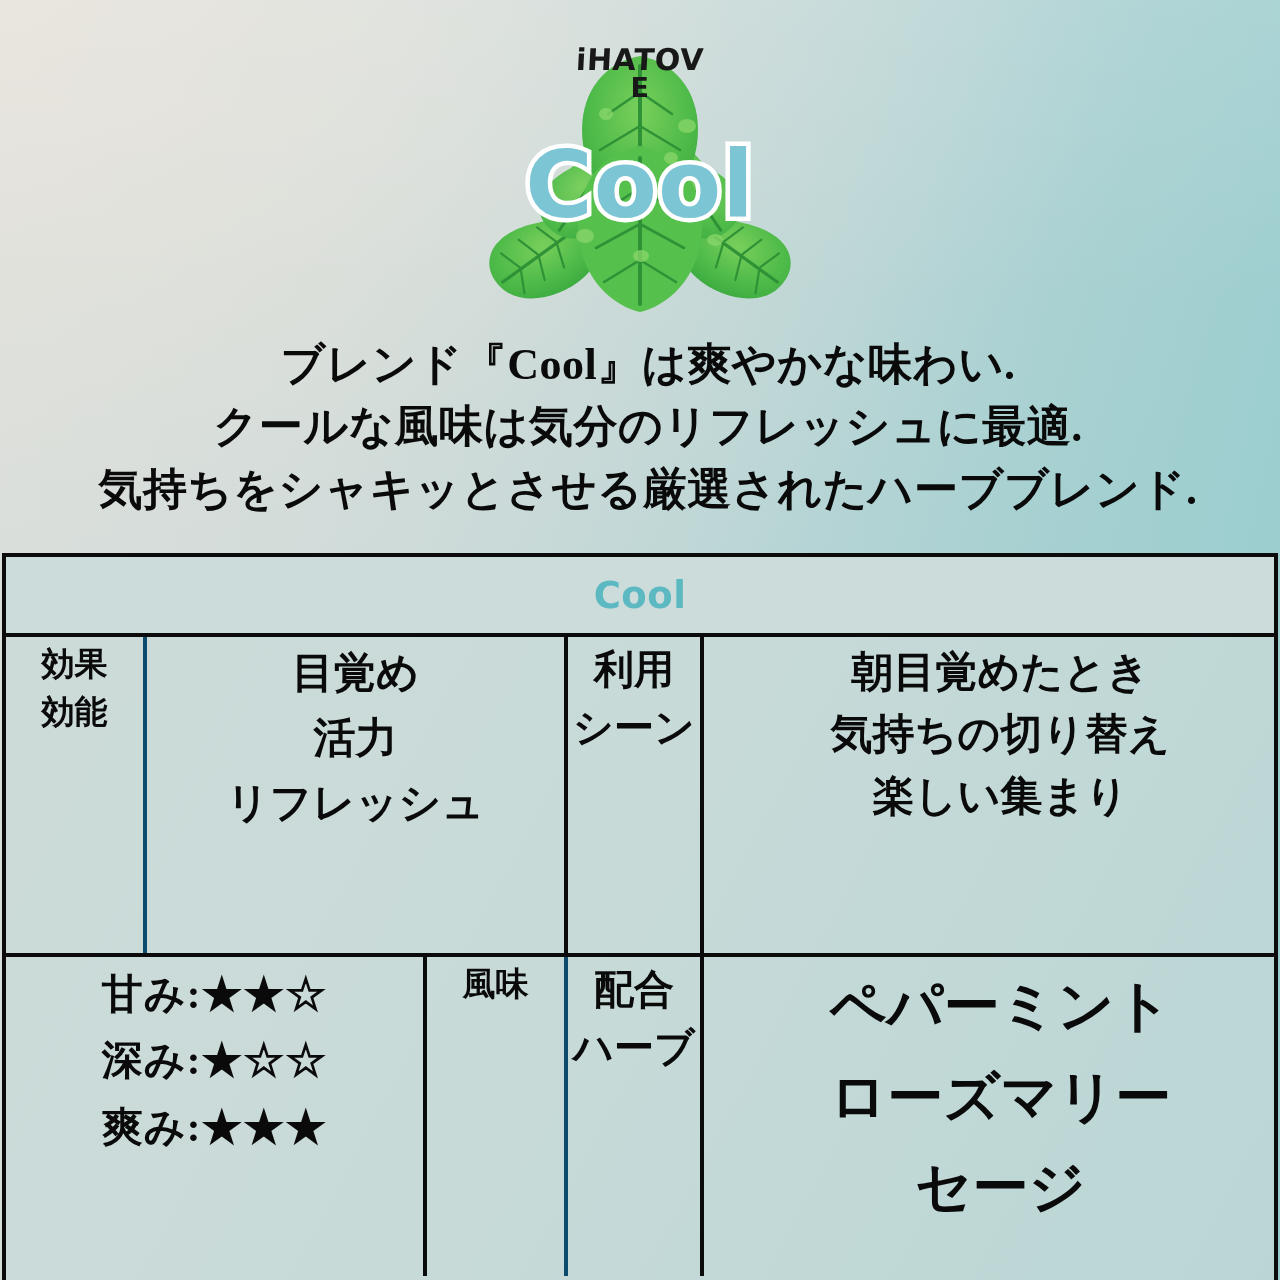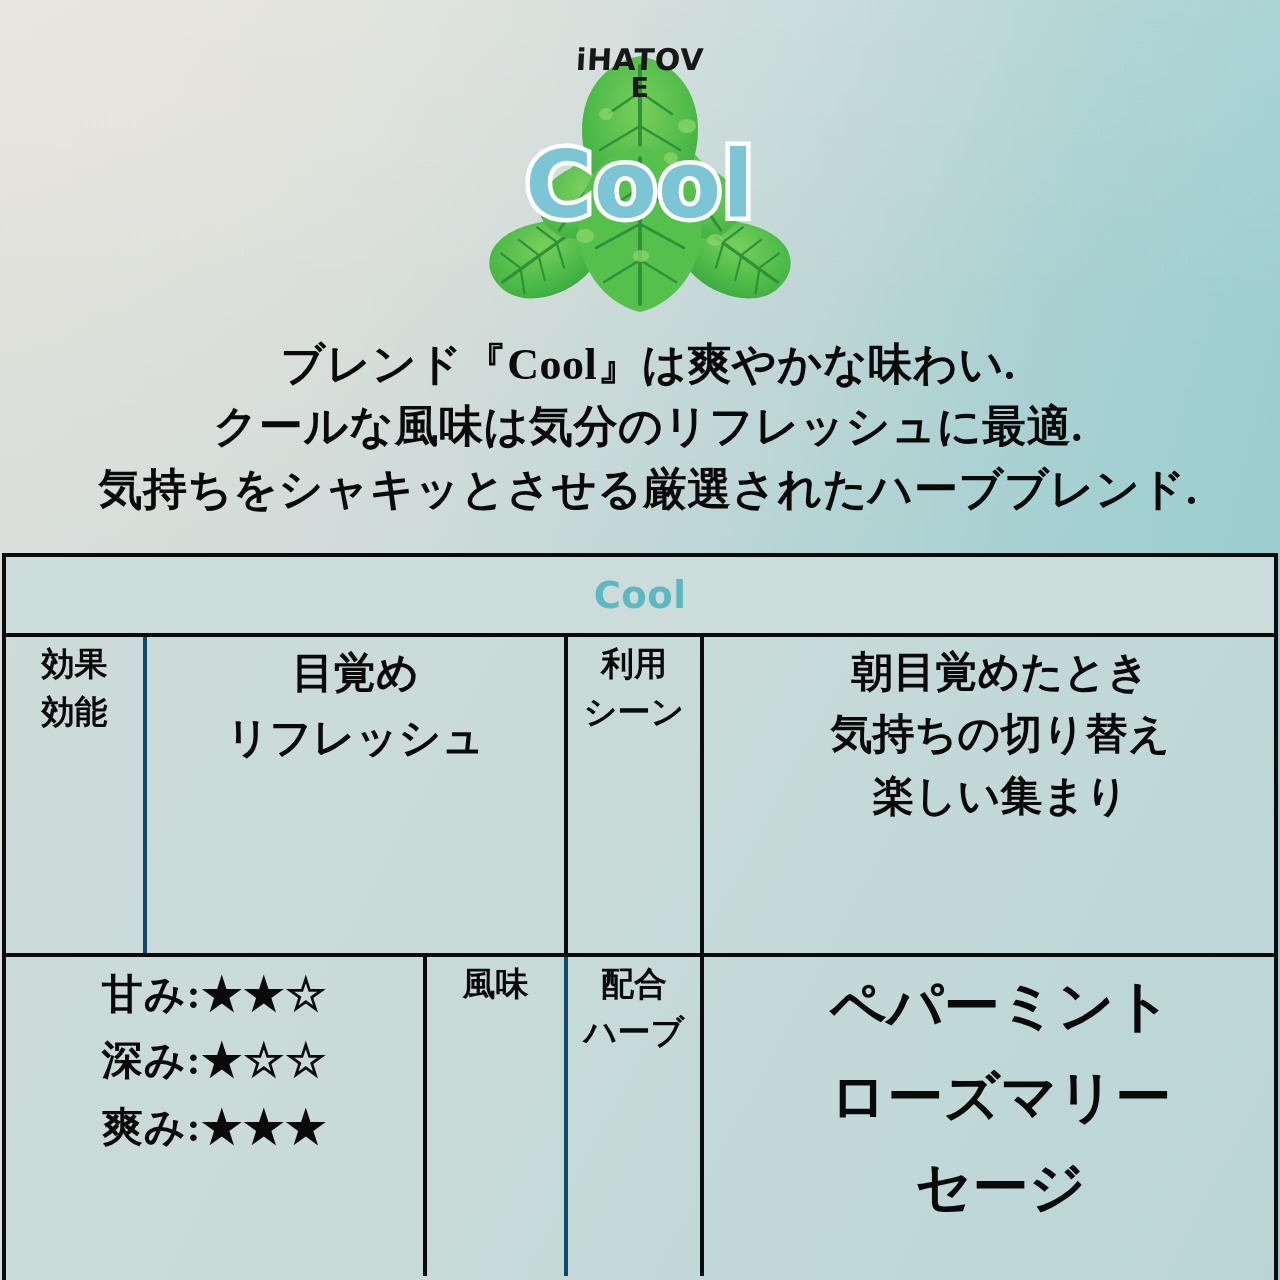--- a/index.html
+++ b/index.html
@@ -98,21 +98,21 @@
   .cell {
     display:flex; align-items:flex-start; justify-content:center;
     text-align:center;
     color:#0a0a0a;
     font-family:"Liberation Serif", serif;
     font-weight:bold;
     padding:4px 2px;
   }
   .c-lbl1 { width:141px; border-right:4px solid #0c4a6e; font-size:33px; line-height:1.45; }
   .c-val1 { width:421px; border-right:4px solid #0b0b0b; font-size:42px; line-height:1.55; }
-  .c-lbl2 { width:136px; border-right:4px solid #0b0b0b; font-size:33px; line-height:1.45; }
+  .c-lbl2 { width:136px; border-right:4px solid #0b0b0b; font-size:40px; line-height:1.45; }
   .c-val2 { flex:1; font-size:42px; line-height:1.48;margin-left:23px; }
   .ml { display:block; }
   .stars { letter-spacing:1px; }
   .sline { display:block; white-space:nowrap; }
   .r2 .c-val1 { font-size:41px; line-height:1.62; }
   .r2 .c-val2 { font-size:56px; line-height:1.62; }
   .gradfade {
     position:absolute; inset:0; pointer-events:none;
     background:linear-gradient(118deg, rgba(208,219,216,0.55) 0%, rgba(196,216,214,0.2) 45%, rgba(166,208,209,0.45) 100%);
     z-index:0;
@@ -234,20 +234,21 @@
     <div class="trow r1">
       <div class="cell c-lbl1">
         <div>
           <span class="ml">効果</span>
           <span class="ml">効能</span>
         </div>
       </div>
       <div class="cell c-val1">
         <div>
           <span class="ml">目覚め</span>
+          <span class="ml">活力</span>
           <span class="ml">リフレッシュ</span>
         </div>
       </div>
       <div class="cell c-lbl2">
         <div>
           <span class="ml">利用</span>
           <span class="ml">シーン</span>
         </div>
       </div>
       <div class="cell c-val2">

